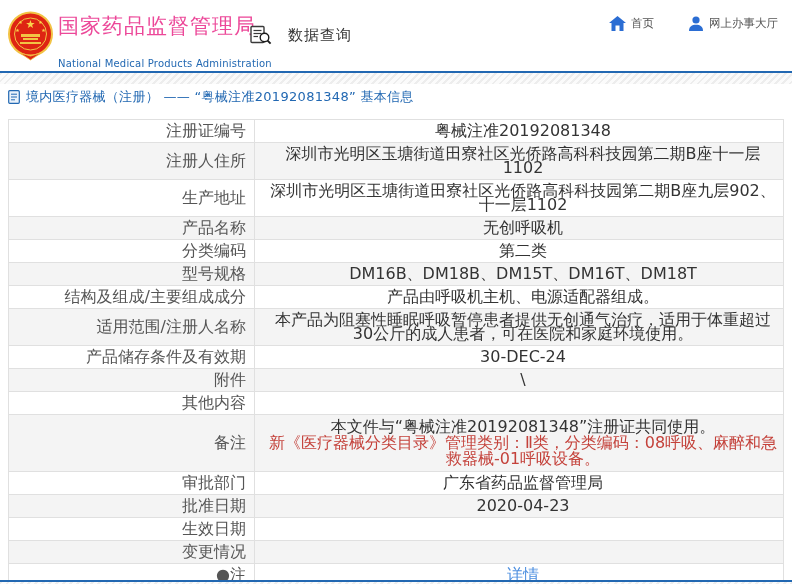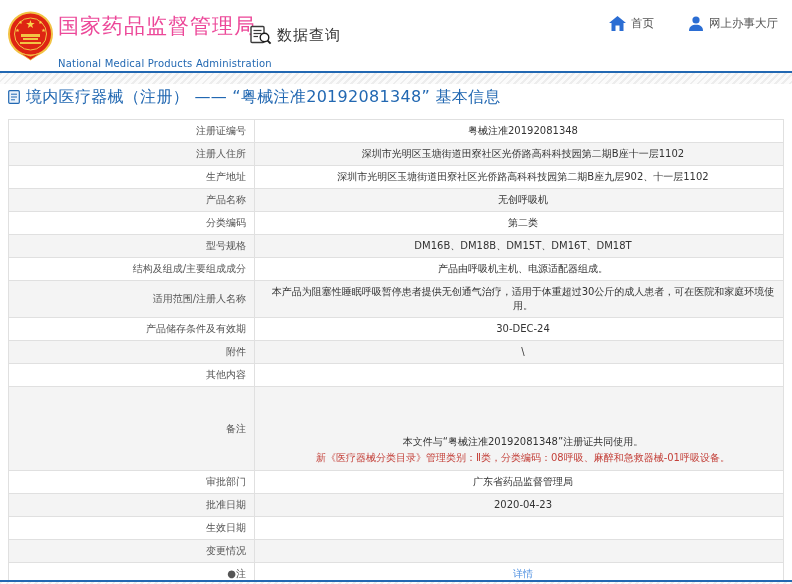--- a/index.html
+++ b/index.html
@@ -8,40 +8,40 @@
     background:#ffffff;
     font-family:"DejaVu Sans","Liberation Sans",sans-serif;
     -webkit-font-smoothing:antialiased;
   }
   
   .header{position:absolute;left:0;top:0;width:792px;height:71px;background:#fff;}
   .emblem{position:absolute;left:8px;top:9px;width:45px;height:58px;}
   .org{position:absolute;left:58px;top:13px;}
   .org-cn{font-size:21px;font-weight:normal;color:#ec4899;letter-spacing:1px;line-height:26px;}
   .org-en{font-size:10px;color:#2268B2;margin-top:19px;letter-spacing:0.2px;}
-  .query{position:absolute;left:250px;top:25px;display:flex;align-items:center;gap:5px;cursor:pointer;}
+  .query{position:absolute;left:250px;top:25px;display:flex;align-items:center;gap:16px;cursor:pointer;}
   .query-label{font-size:15px;color:#333;font-weight:500;letter-spacing:1px;}
   .topnav{position:absolute;right:14px;top:16px;display:flex;gap:34px;}
   .topnav-item{display:flex;flex-direction:row;align-items:center;gap:5px;cursor:pointer;}
   .topnav-label{font-size:11.5px;color:#555;}
   .blue-line{position:absolute;left:0;top:71px;width:792px;height:2px;background:#2268B2;}
   .hatch{position:absolute;left:0;top:73px;width:792px;height:11px;
     background:repeating-linear-gradient(135deg,#ededed 0 2px,#fbfbfb 2px 5px);}
   
   .breadcrumb{position:absolute;left:8px;top:86px;height:22px;display:flex;align-items:center;gap:6px;}
-  .breadcrumb-text{font-size:16px;color:#2268B2;letter-spacing:0.3px;}
+  .breadcrumb-text{font-size:13px;color:#2268B2;letter-spacing:0.3px;}
   
   table.info{
     position:absolute;left:8px;top:119px;width:776px;
     border-collapse:collapse;table-layout:fixed;
     border:1px solid #CFCFCF;
   }
   table.info td{
     border:1px solid #E0E0E0;
-    font-size:10px;line-height:14px;vertical-align:middle;
+    font-size:16px;line-height:14px;vertical-align:middle;
   }
   td.cell-label{
     width:233px;text-align:right;color:#555;
     padding:4px 8px 4px 4px;
   }
   td.cell-value{
     text-align:center;color:#333;
     padding:4px 4px 4px 12px;
   }
   tr:nth-child(even) td{background:#F4F4F4;}
@@ -162,21 +162,21 @@
         <td class="cell-label">附件</td>
         <td class="cell-value">\</td>
       </tr>
       <tr>
         <td class="cell-label">其他内容</td>
         <td class="cell-value"></td>
       </tr>
       <tr>
         <td class="cell-label">备注</td>
         <td class="cell-value">
-          <div class="remark-line" style="color: rgb(51, 51, 51); margin-top: 43px;">本文件与“粤械注准20192081348”注册证共同使用。</div>
+          <div class="remark-line" style="color: rgb(51, 51, 51);">本文件与“粤械注准20192081348”注册证共同使用。</div>
           <div class="remark-line" style="color: rgb(196, 66, 59);">新《医疗器械分类目录》管理类别：Ⅱ类，分类编码：08呼吸、麻醉和急救器械-01呼吸设备。</div>
         </td>
       </tr>
       <tr>
         <td class="cell-label">审批部门</td>
         <td class="cell-value">广东省药品监督管理局</td>
       </tr>
       <tr>
         <td class="cell-label">批准日期</td>
         <td class="cell-value">2020-04-23</td>

